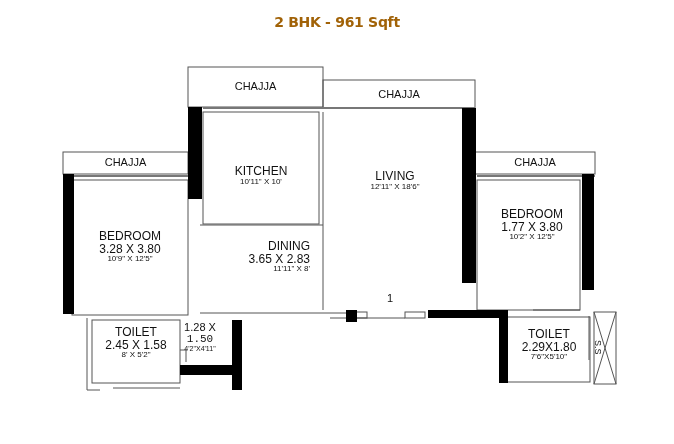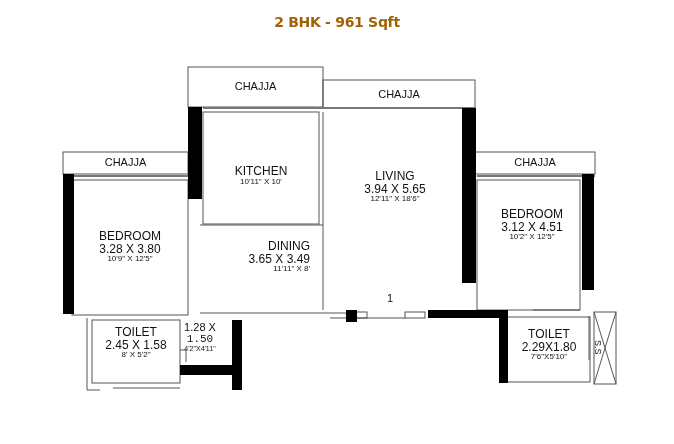--- a/index.html
+++ b/index.html
@@ -79,39 +79,38 @@
 <div class="chajja" style="left:63px;top:156px;width:125px;">CHAJJA</div>
 <div class="chajja" style="left:475px;top:156px;width:120px;">CHAJJA</div>
 
 <div class="lbl" style="left:205px;top:157px;width:112px;margin-top:8px;">
   <span class="room-name">KITCHEN</span>
   <span class="room-ft">10'11" X 10'</span>
 </div>
 
 <div class="lbl" style="left:340px;top:170px;width:110px;">
   <span class="room-name">LIVING</span>
-  <span class="room-m">3.94 X 5.65</span>
   <span class="room-ft">12'11" X 18'6"</span>
 </div>
 
 <div class="lbl" style="left:75px;top:230px;width:110px;">
   <span class="room-name">BEDROOM</span>
   <span class="room-m">3.28 X 3.80</span>
   <span class="room-ft">10'9" X 12'5"</span>
 </div>
 
 <div class="lbl" style="left:210px;top:240px;width:100px;text-align:right;">
   <span class="room-name">DINING</span>
-  <span class="room-m">3.65 X 3.49</span>
+  <span class="room-m">3.65 X 2.83</span>
   <span class="room-ft">11'11" X 8'</span>
 </div>
 
 <div class="lbl" style="left:482px;top:208px;width:100px;">
   <span class="room-name">BEDROOM</span>
-  <span class="room-m">3.12 X 4.51</span>
+  <span class="room-m">1.77 X 3.80</span>
   <span class="room-ft">10'2" X 12'5"</span>
 </div>
 
 <div class="lbl" style="left:95px;top:326px;width:82px;">
   <span class="room-name">TOILET</span>
   <span class="room-m">2.45 X 1.58</span>
   <span class="room-ft">8' X 5'2"</span>
 </div>
 
 <div class="lbl" style="left:180px;top:322px;width:40px;">

